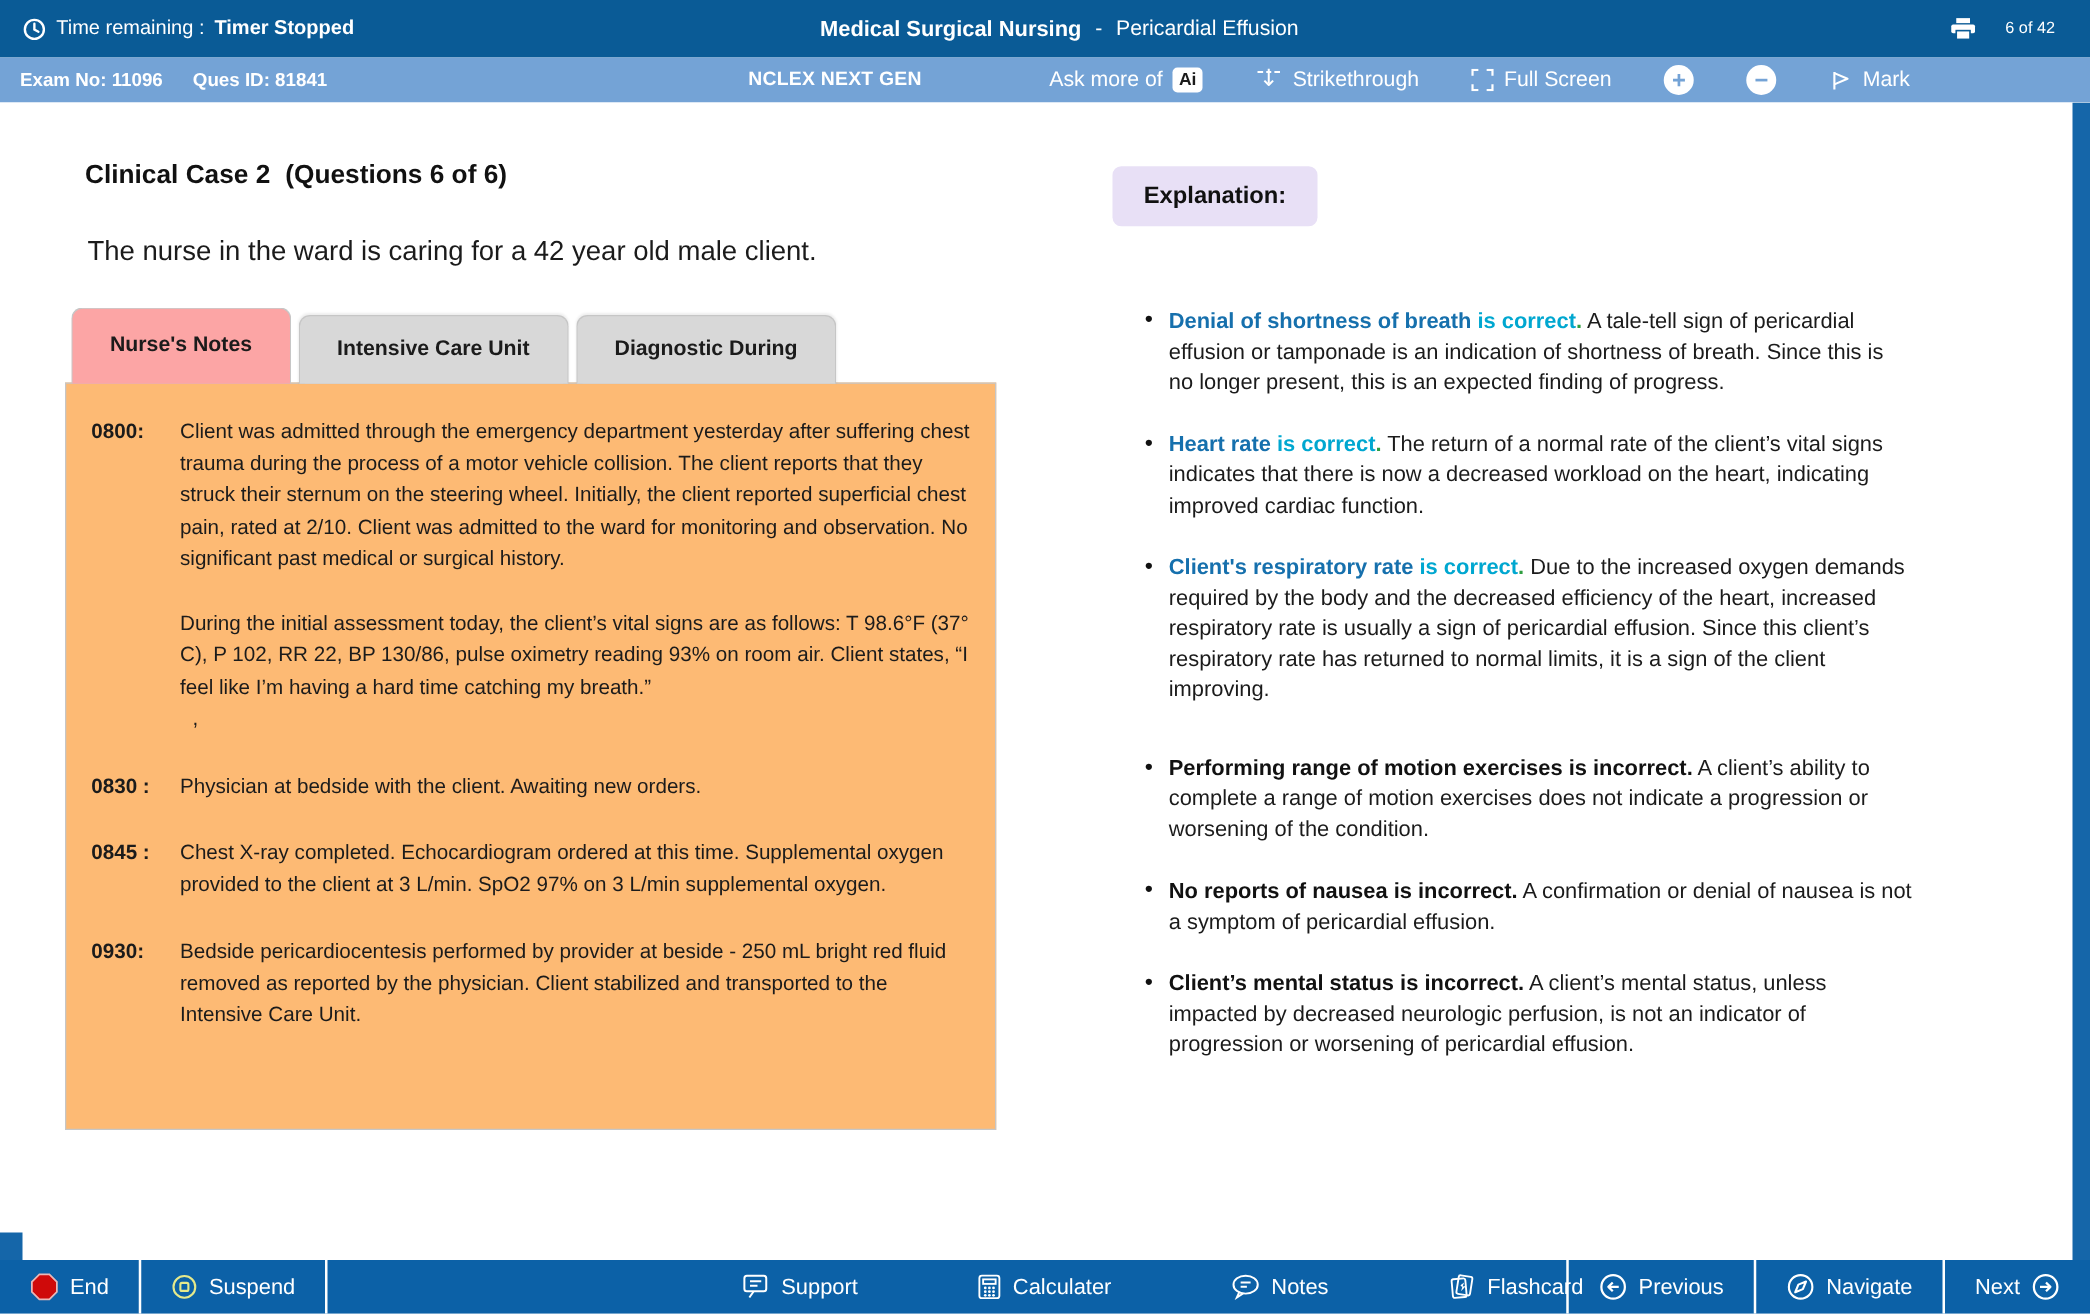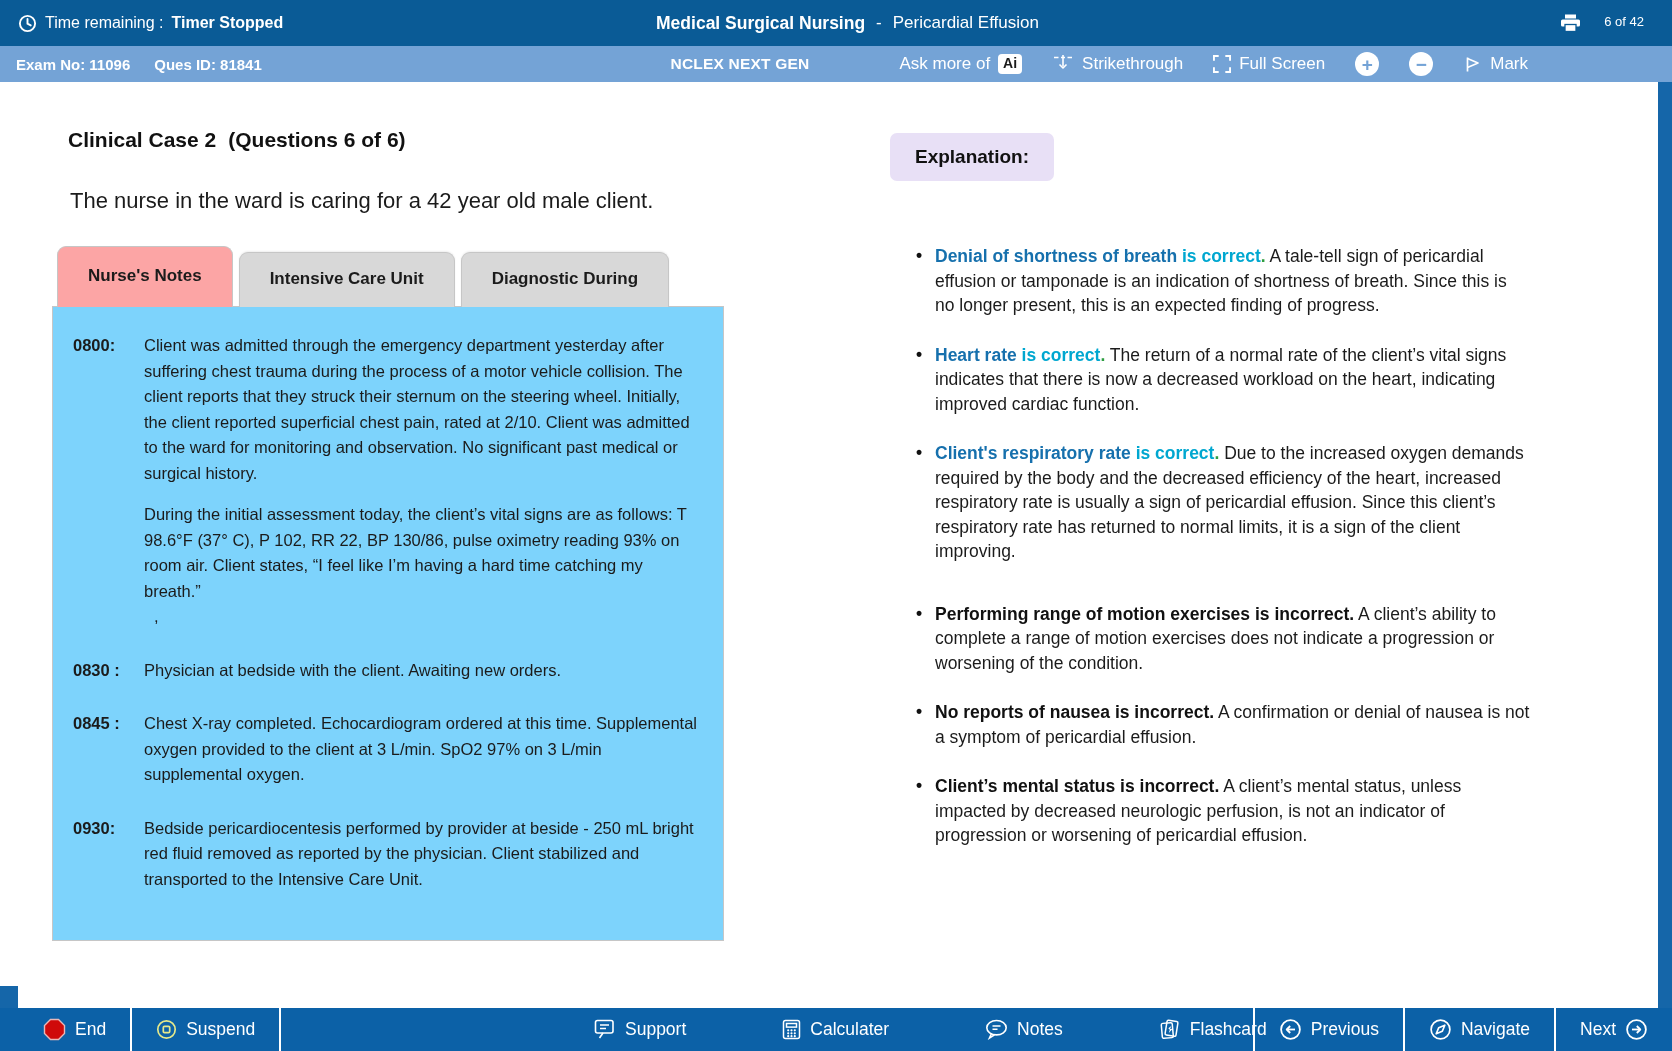--- a/index.html
+++ b/index.html
@@ -18,65 +18,65 @@
     color:#fff;display:flex;align-items:center;padding:0 18px;}
   .topbar-left{display:flex;align-items:center;gap:8px;font-size:16px;}
   .topbar-center{position:absolute;left:50%;transform:translateX(-47%);display:flex;align-items:center;gap:11px;font-size:17px;text-align:center;}
   .topbar-center .subject{font-weight:700;font-size:17.5px;}
   .topbar-right{margin-left:auto;display:flex;align-items:flex-start;gap:23px;font-size:13px;padding-right:10px;}
 
   
   .toolbar{position:absolute;top:46px;left:0;width:100%;height:36px;background:var(--toolbar-bg);
     color:#fff;display:flex;align-items:center;padding:0 16px;font-size:15px;}
   .toolbar .left-grp{display:flex;gap:24px;font-weight:700;font-size:15px;}
-  .toolbar .right-grp{margin-left:auto;display:flex;align-items:center;gap:30px;padding-right:128px;font-size:17px;justify-content:space-between;}
+  .toolbar .right-grp{margin-left:auto;display:flex;align-items:center;gap:42px;padding-right:128px;font-size:17px;justify-content:space-between;}
   .toolbar .exam-type{font-weight:700;font-size:15.5px;letter-spacing:.2px;margin-right:60px;}
   .tool-btn{display:flex;align-items:center;gap:8px;cursor:pointer;white-space:nowrap;}
   .ai-badge{background:#fff;color:#1b1b1b;font-weight:700;font-size:14px;padding:2px 5px;border-radius:4px;line-height:1.1;}
   .circle-btn{width:24px;height:24px;border-radius:50%;background:#fff;color:var(--toolbar-bg);
     font-weight:700;font-size:19px;display:grid;place-items:center;cursor:pointer;line-height:1;}
 
   
   .content{position:absolute;top:82px;left:0;right:0;bottom:43px;background:#fff;overflow:hidden;}
   .v-scrollbar{position:absolute;top:0;right:0;width:14px;height:100%;background:var(--scrollbar);}
   .scroll-corner{position:absolute;left:0;bottom:0;width:18px;height:22px;background:var(--scrollbar);}
 
   .question-pane{position:absolute;left:52px;top:0;width:790px;}
   .case-title{margin:46px 0 0 16px;font-size:21px;font-weight:700;display:flex;gap:12px;color:#111;}
   .intro{margin:36px 0 0 18px;font-size:22px;}
 
   .tabs{display:flex;margin:32px 0 0 5px;position:relative;z-index:2;align-items:flex-end;}
   .tab{border-radius:9px 9px 0 0;font-weight:700;font-size:17px;text-align:center;cursor:pointer;
     padding:16px 30px 18px;border:1px solid var(--panel-border);border-bottom:none;margin-right:6px;
     background:var(--tab-inactive);box-shadow:0 -1px 2px rgba(0,0,0,.07);}
   .tab.active{background:#fca5a5;padding:19px 30px 21px;box-shadow:none;}
-  .notes-panel{margin-top:-1px;width:672px;min-height:598px;border:1px solid var(--panel-border);
-    background:#7dd3fc;padding:26px 20px 20px 20px;position:relative;z-index:1;}
+  .notes-panel{margin-top:-1px;width:745px;min-height:598px;border:1px solid var(--panel-border);
+    background:#fdba74;padding:26px 20px 20px 20px;position:relative;z-index:1;}
   .note-entry{display:flex;margin-bottom:28px;font-size:16.5px;line-height:25.5px;}
   .note-time{width:71px;flex:none;font-weight:700;}
   .note-text{flex:1;}
-  .note-text p + p{margin-top:16px;}
+  .note-text p + p{margin-top:26px;}
   .note-text p.tiny{margin-top:0;padding-left:10px;}
 
   .explanation-pane{position:absolute;left:890px;top:0;width:650px;}
   .exp-badge{display:inline-block;margin-top:51px;background:var(--badge-bg);border-radius:7px;
     padding:13px 25px;font-size:19px;font-weight:700;color:#111;}
   .exp-list{list-style:none;margin:63px 0 0 24px;width:616px;font-size:17.5px;line-height:24.5px;}
   .exp-item{position:relative;padding-left:21px;margin-bottom:25px;}
   .exp-item::before{content:"\2022";position:absolute;left:2px;top:-1px;font-weight:700;color:#111;}
   .exp-item.first-incorrect{margin-top:38px;}
   .exp-item .term{font-weight:700;}
   .exp-item.correct .term{color:var(--correct-term);}
   .exp-item.correct .verdict{color:var(--correct-verdict);font-weight:700;}
   .exp-item.correct .period{color:var(--verdict-period);font-weight:700;}
   .exp-item.incorrect .term,.exp-item.incorrect .verdict,.exp-item.incorrect .period{color:#111;font-weight:700;}
 
   
   .footer{position:absolute;left:0;bottom:0;width:100%;height:43px;background:var(--footer-bg);
-    color:#fff;display:flex;align-items:stretch;font-size:17.5px;padding-left:19px;}
+    color:#fff;display:flex;align-items:stretch;font-size:17.5px;}
   .f-btn{display:flex;align-items:center;gap:9px;padding:0 24px;cursor:pointer;white-space:nowrap;}
   .f-sep{width:2px;background:#fff;}
   .f-center{position:absolute;left:570px;top:0;height:100%;display:flex;gap:48px;}
   .f-right{margin-left:auto;display:flex;align-items:stretch;}
   .icon{display:inline-flex;align-items:center;justify-content:center;flex:none;}
 </style>
 </head>
 <body>
 
 <header class="topbar">

